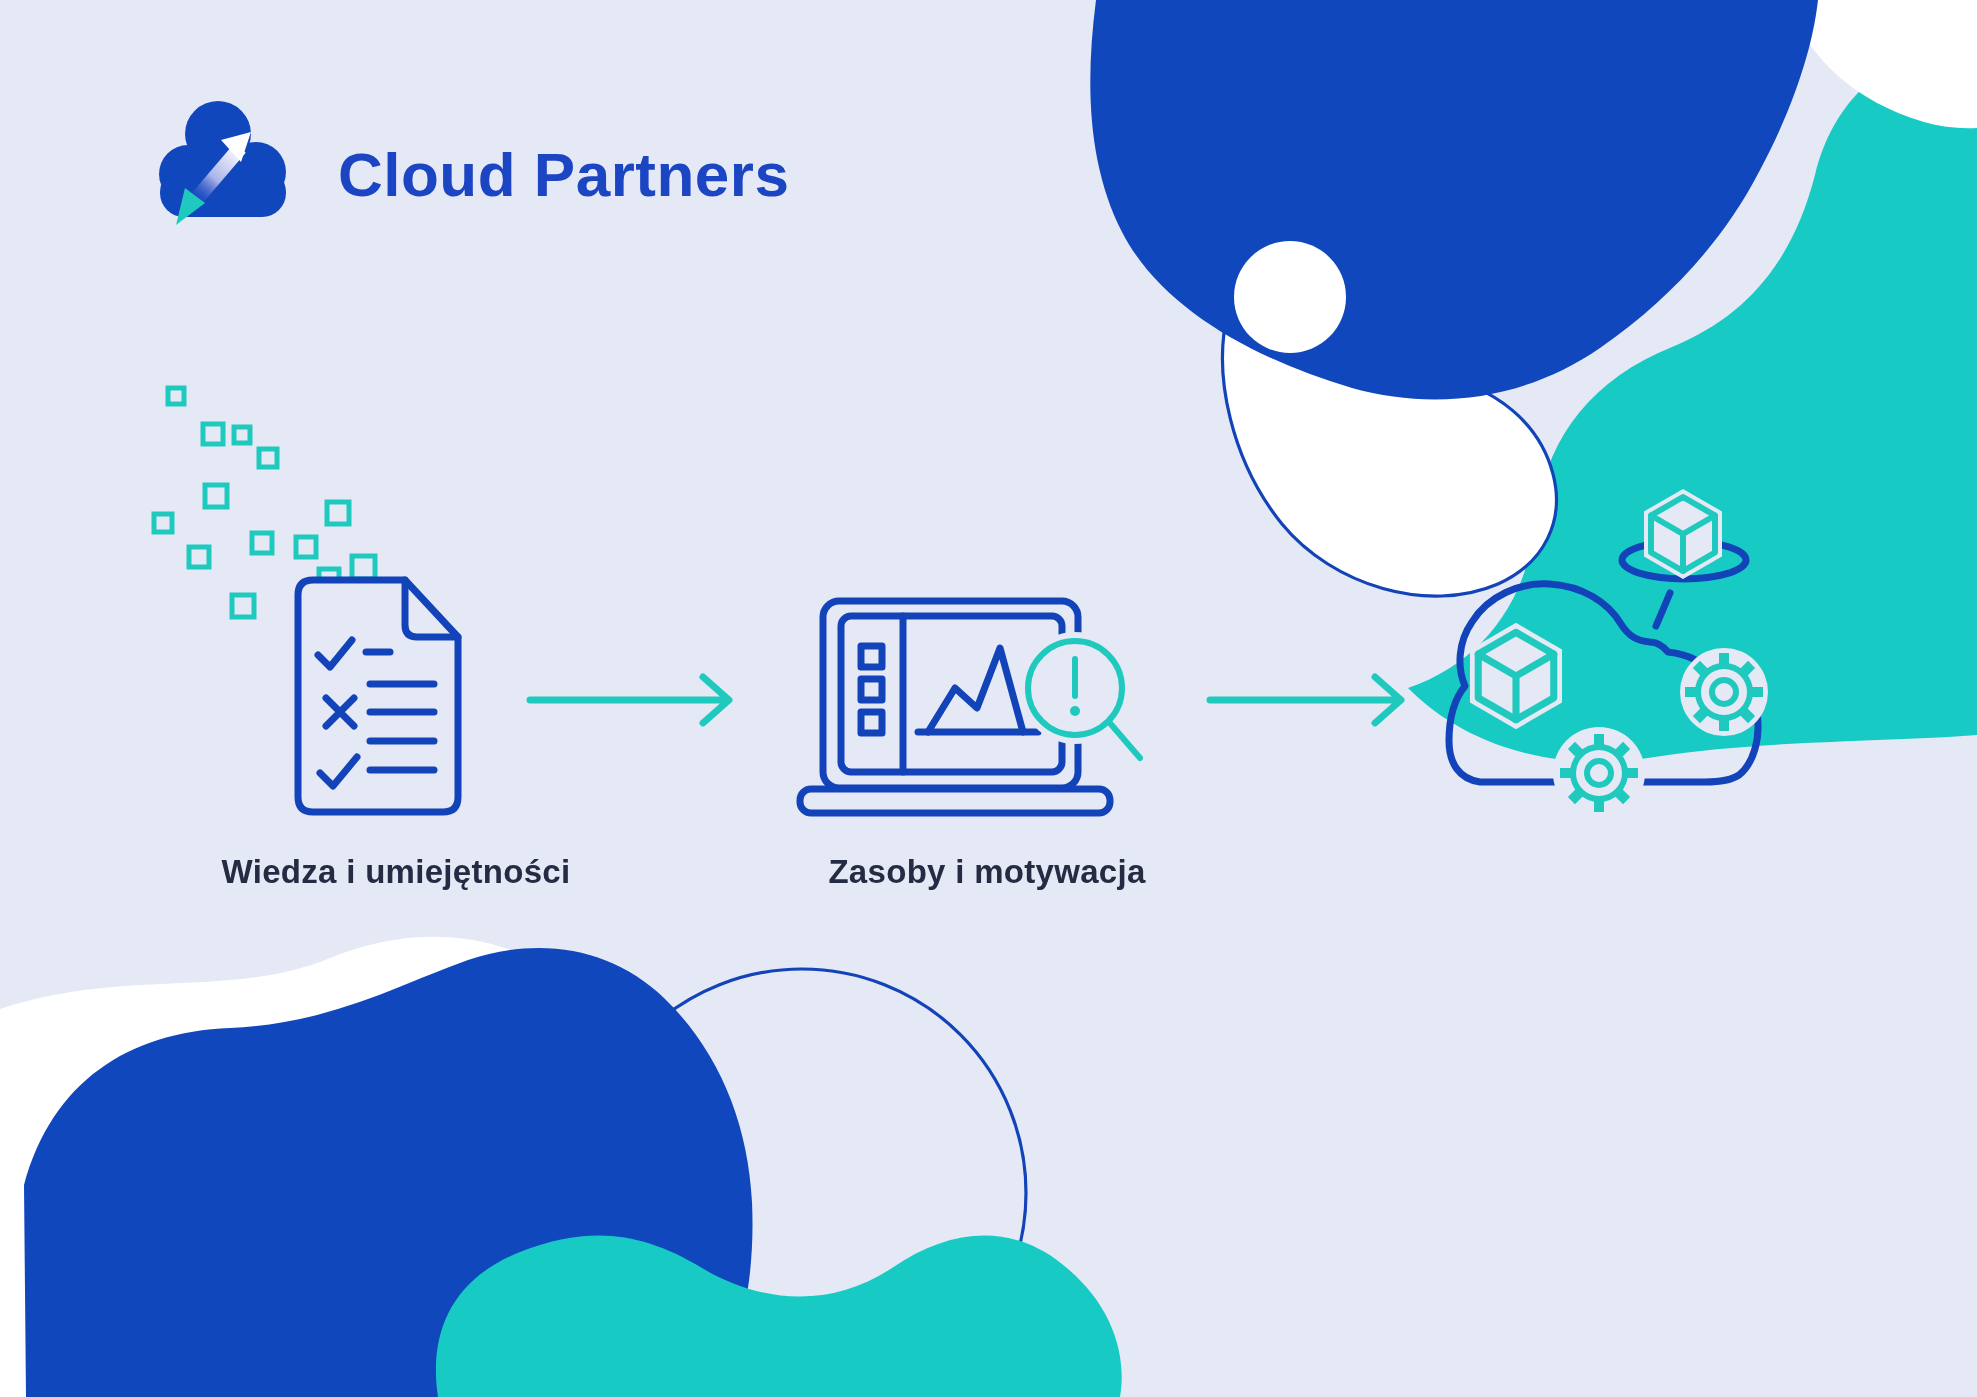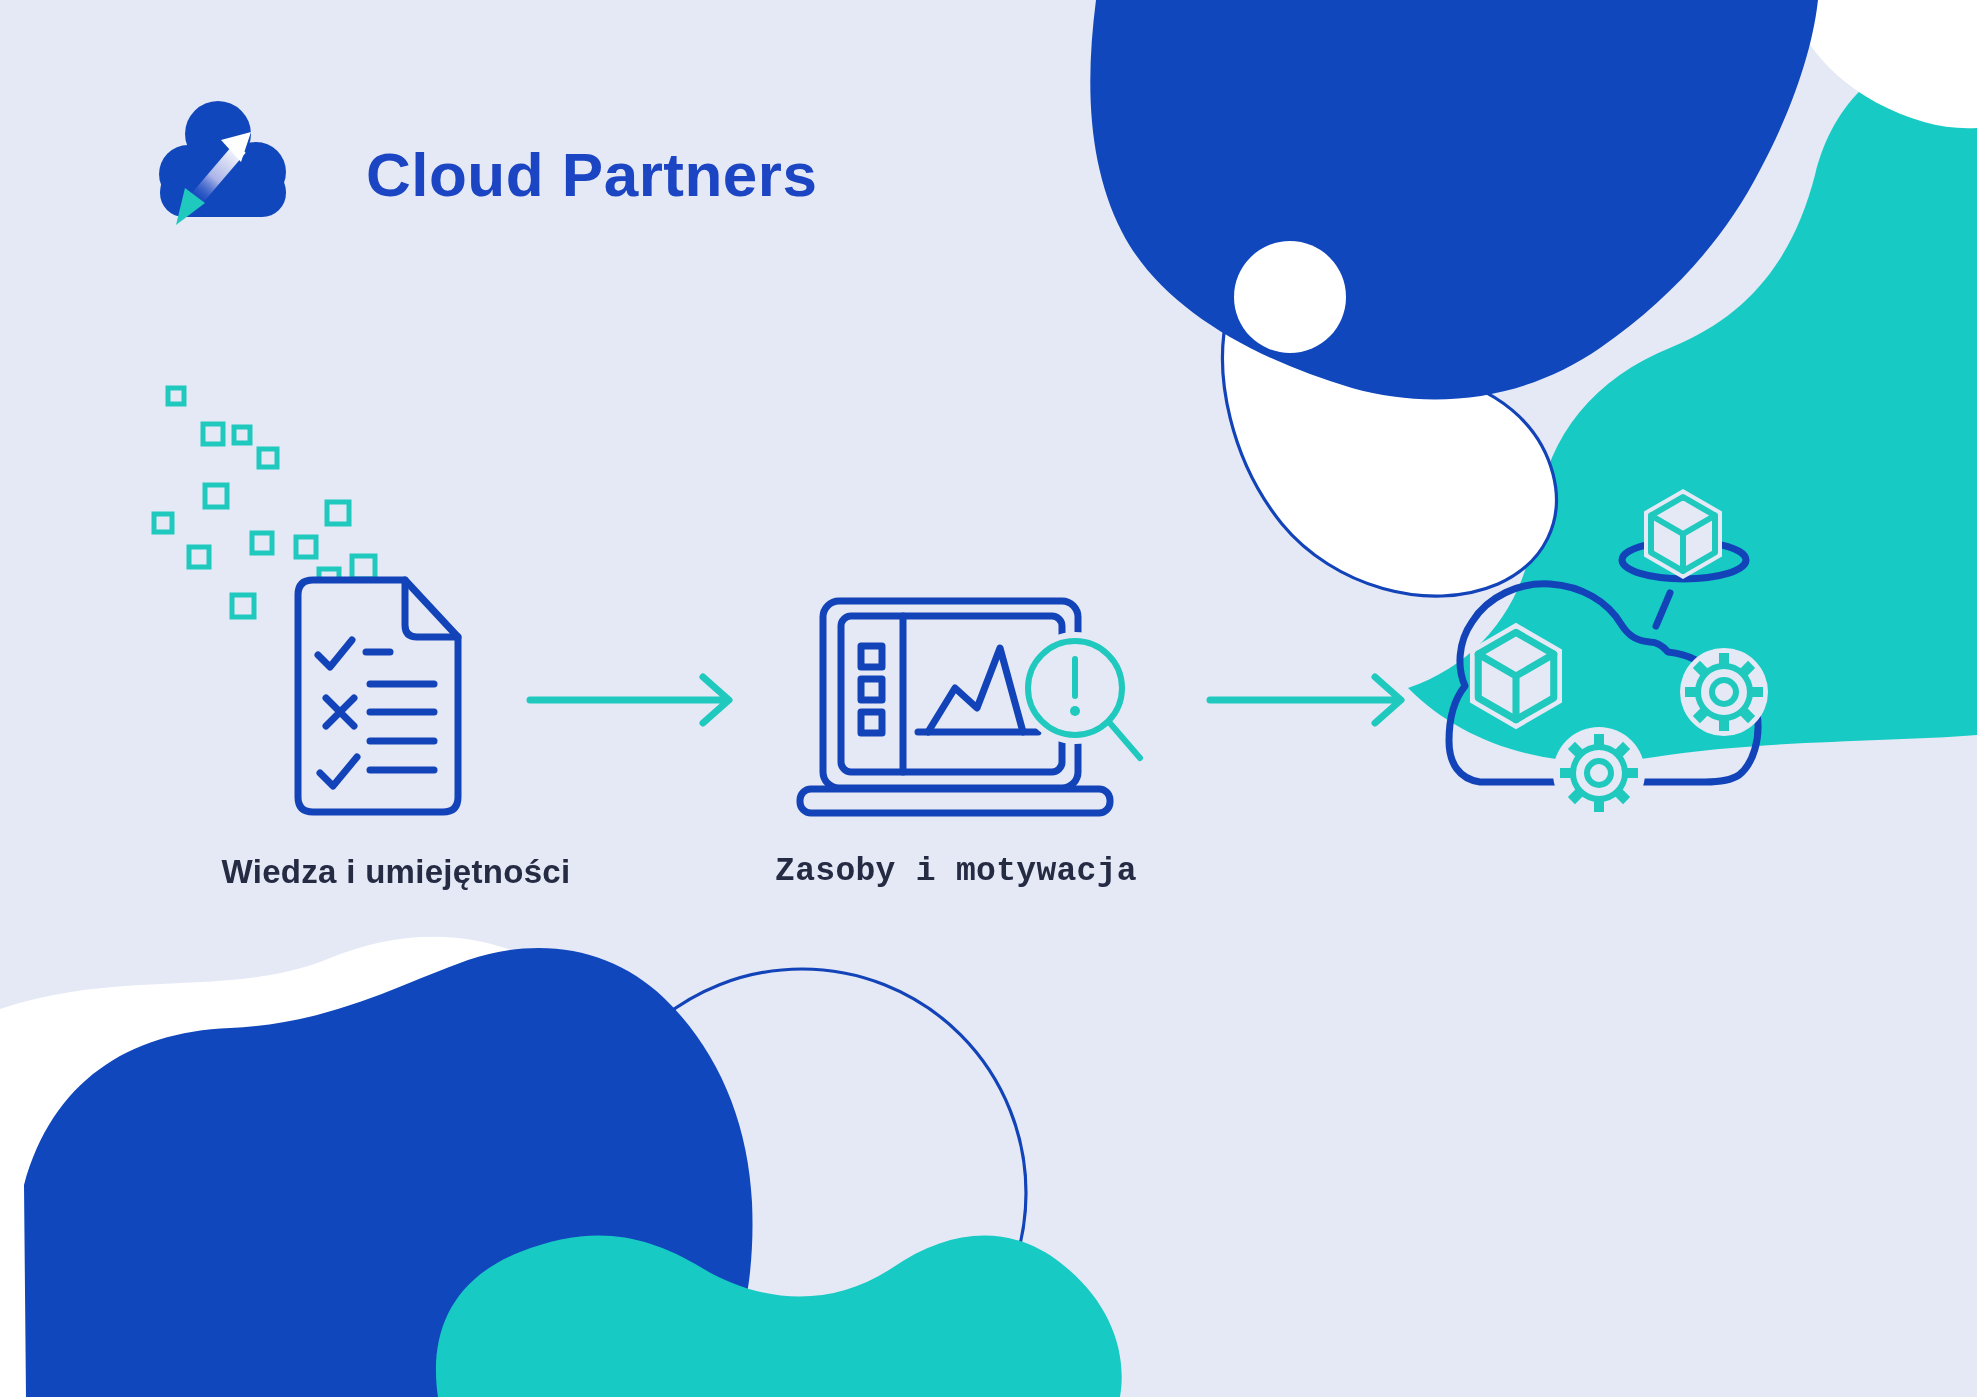--- a/index.html
+++ b/index.html
@@ -20,25 +20,25 @@
   .sq{stroke:var(--stroke-teal);fill:none;stroke-width:5;}
   .halo{stroke:var(--background);stroke-width:14;fill:var(--background);}
   .halo-fill{fill:var(--background);stroke:none;}
   .teeth{stroke:var(--stroke-teal);stroke-width:10;fill:none;}
   .fill-blue{fill:var(--blob-blue);}
   .fill-teal{fill:var(--blob-teal);}
   .fill-white{fill:var(--white);}
   .doc-fill{fill:var(--background);stroke:var(--stroke-blue);stroke-width:7;stroke-linejoin:round;}
   
   .brand-title{position:absolute;left:338px;top:144px;font-size:62px;font-weight:700;
-               color:var(--title-blue);letter-spacing:.5px;line-height:1;white-space:nowrap;margin-left:28px;}
+               color:var(--title-blue);letter-spacing:.5px;line-height:1;white-space:nowrap;}
   
   .step-label{position:absolute;top:853px;transform:translateX(-50%);font-size:33px;
               font-weight:700;color:var(--label-navy);letter-spacing:.3px;white-space:nowrap;}
-  .step-label.l1{left:396px;} .step-label.l2{left:956px;font-family:Liberation Mono, monospace;} .step-label.l3{left:1598px;}
+  .step-label.l1{left:396px;} .step-label.l2{left:987px;} .step-label.l3{left:1598px;}
 </style>
 </head>
 <body>
 
 <div class="canvas">
 
   <svg class="layer" viewBox="0 0 1977 1397" aria-hidden="true">
 
     <path class="fill-teal" d="M 1977,40 C 1880,52 1833,103 1815,175 C 1793,260 1748,316 1672,347
          C 1590,380 1545,440 1536,520 C 1527,602 1482,663 1408,688

